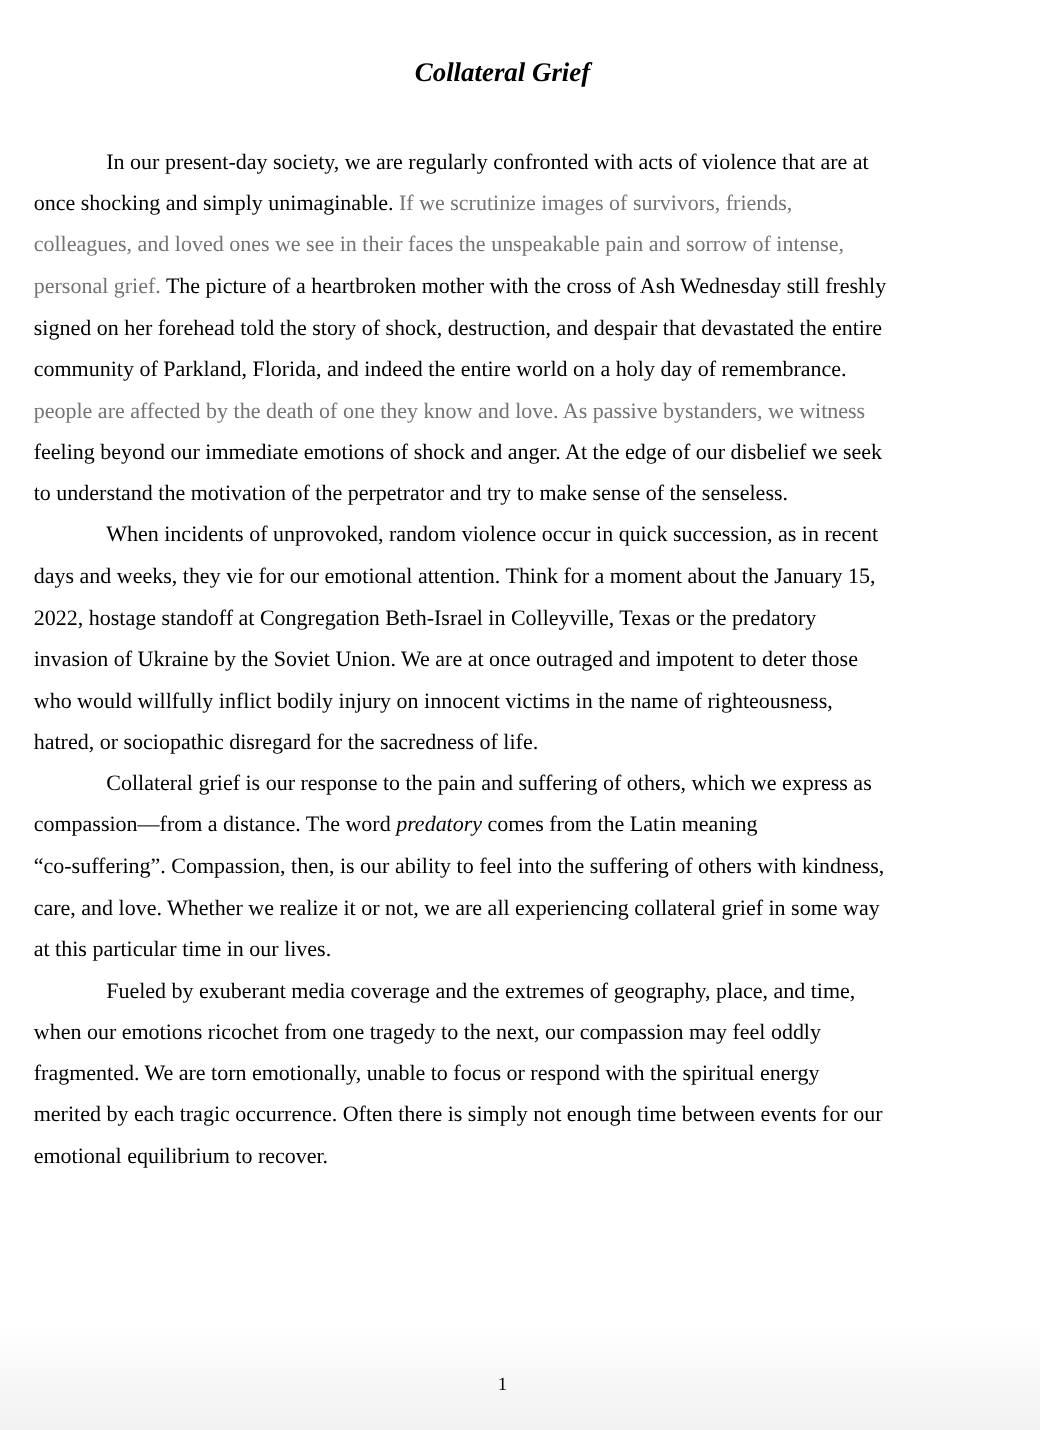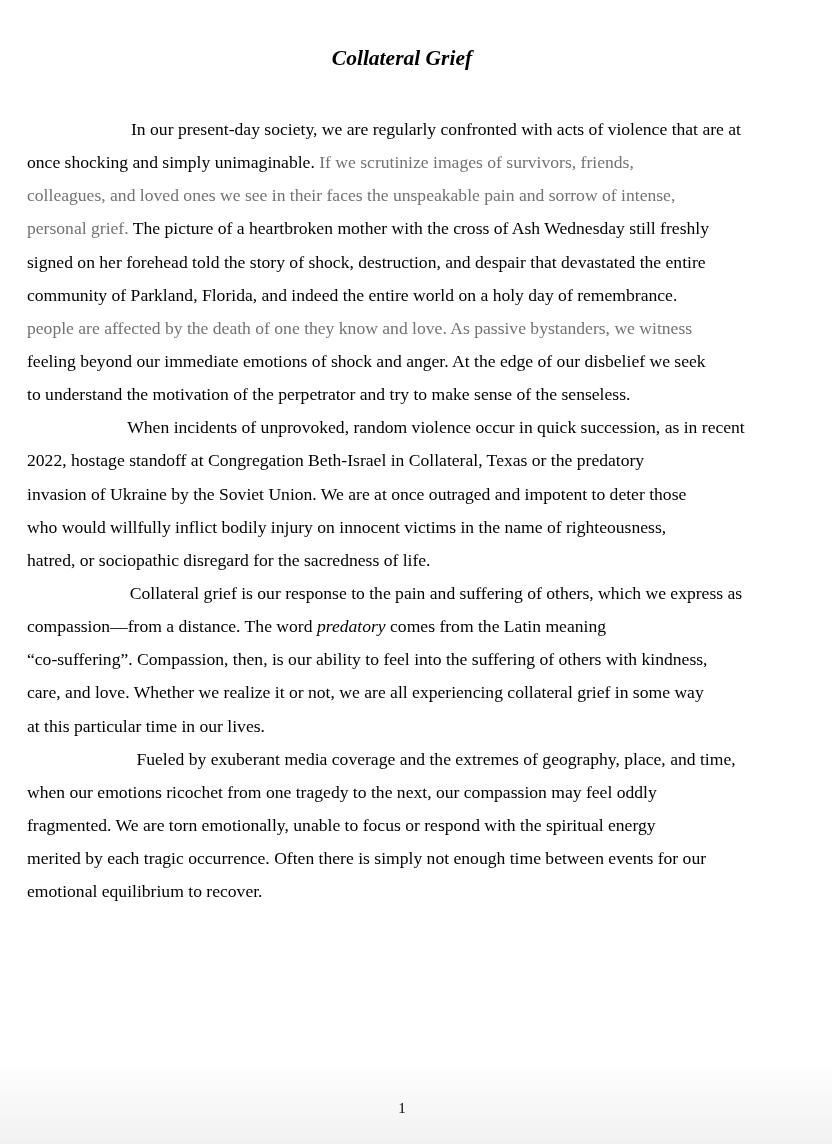--- a/index.html
+++ b/index.html
@@ -14,21 +14,21 @@
   .title {
     position: absolute; top: 43px; left: 0; width: 804px;
     text-align: center; font-weight: bold; font-style: italic;
     font-size: 21.5px; line-height: 30px;
   }
   .body-text {
     position: absolute; top: 113px; left: 27px; width: 760px;
     font-size: 17.6px; line-height: 33.15px;
   }
   .line { white-space: nowrap; height: 33.15px; }
-  .indent { padding-left: 58px; text-align: center; }
+  .indent { padding-left: 58px; }
   .gray { color: #737373; }
   .it { font-style: italic; }
   .page-number {
     position: absolute; top: 1097px; left: 0; width: 804px;
     text-align: center; font-size: 15px; line-height: 22px;
   }
 </style>
 </head>
 <body>
 
@@ -43,21 +43,22 @@
         <div class="line"><span>signed on her forehead told the story of shock, destruction, and despair that devastated the entire</span></div>
         <div class="line"><span>community of Parkland, Florida, and indeed the entire world on a holy day of remembrance.</span></div>
       </div>
       <div>
         <div class="line"><span class="gray">people are affected by the death of one they know and love. As passive bystanders, we witness</span></div>
         <div class="line"><span>feeling beyond our immediate emotions of shock and anger. At the edge of our disbelief we seek</span></div>
         <div class="line"><span>to understand the motivation of the perpetrator and try to make sense of the senseless.</span></div>
       </div>
       <div>
         <div class="line indent"><span>When incidents of unprovoked, random violence occur in quick succession, as in recent</span></div>
-        <div class="line"><span>2022, hostage standoff at Congregation Beth-Israel in Collateral, Texas or the predatory</span></div>
+        <div class="line"><span>days and weeks, they vie for our emotional attention. Think for a moment about the January 15,</span></div>
+        <div class="line"><span>2022, hostage standoff at Congregation Beth-Israel in Colleyville, Texas or the predatory</span></div>
         <div class="line"><span>invasion of Ukraine by the Soviet Union. We are at once outraged and impotent to deter those</span></div>
         <div class="line"><span>who would willfully inflict bodily injury on innocent victims in the name of righteousness,</span></div>
         <div class="line"><span>hatred, or sociopathic disregard for the sacredness of life.</span></div>
       </div>
       <div>
         <div class="line indent"><span>Collateral grief is our response to the pain and suffering of others, which we express as</span></div>
         <div class="line"><span>compassion—from a distance. The word </span><span class="it">predatory</span><span> comes from the Latin meaning</span></div>
         <div class="line"><span>“co-suffering”. Compassion, then, is our ability to feel into the suffering of others with kindness,</span></div>
         <div class="line"><span>care, and love. Whether we realize it or not, we are all experiencing collateral grief in some way</span></div>
         <div class="line"><span>at this particular time in our lives.</span></div>

